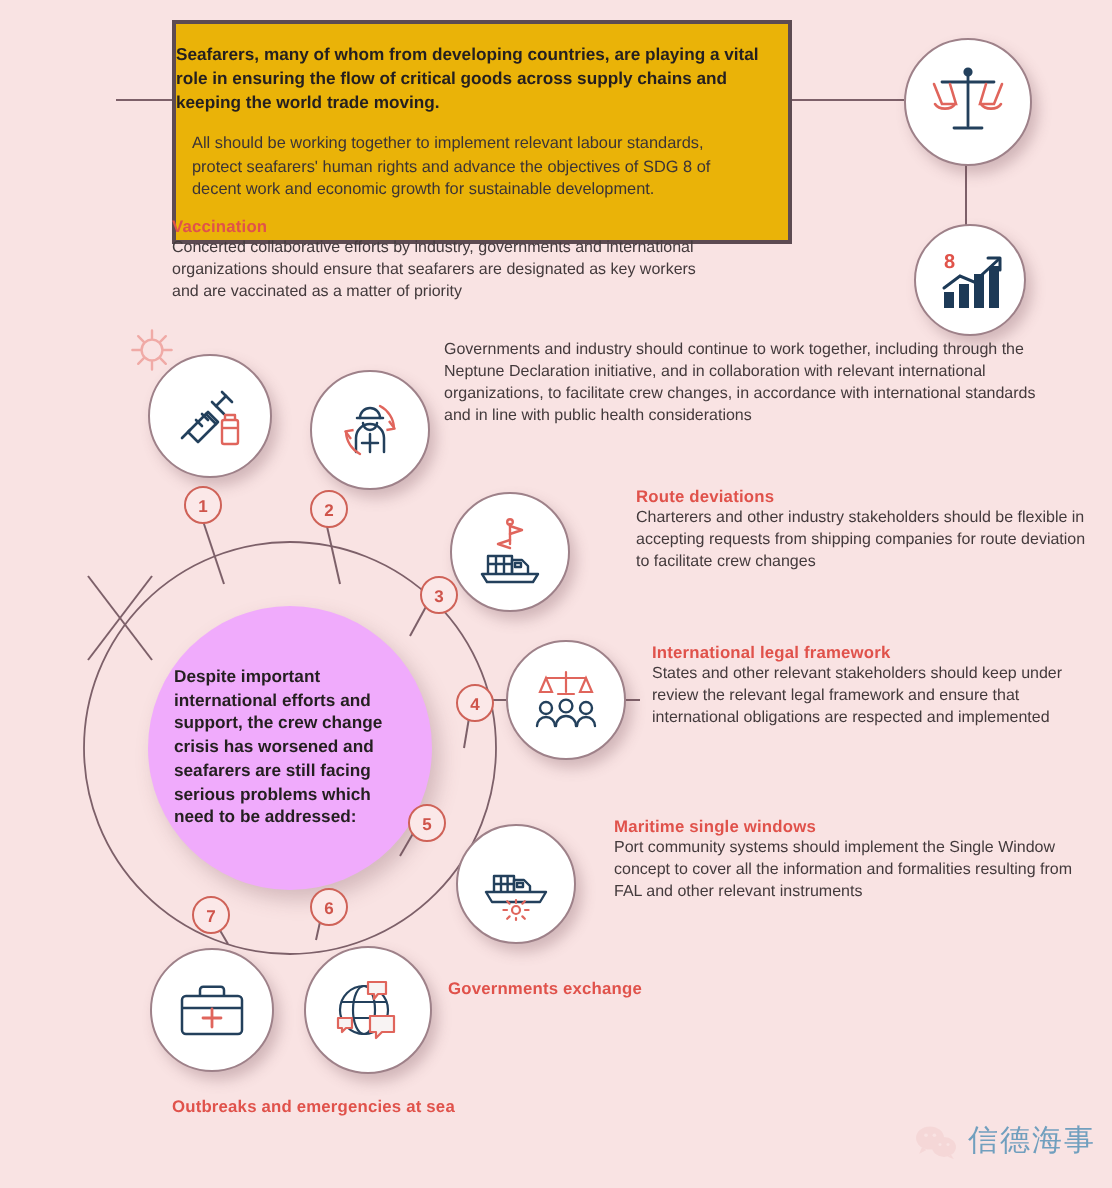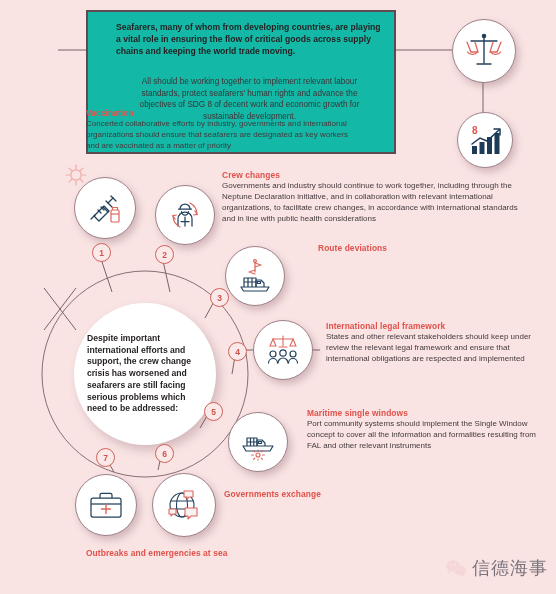--- a/index.html
+++ b/index.html
@@ -12,29 +12,29 @@
   }
   .stage{position:absolute;inset:0;}
 
   
   .lines{position:absolute;left:0;top:0;width:556px;height:594px;pointer-events:none;}
 
   
   .header-box{
     position:absolute;left:86px;top:10px;width:310px;
     border:2px solid #5d4b52;
-    background:#14b8a6;
-    padding:9px 11px 11px 28px;
+    background:#eab308;
+    padding:9px 11px 11px 0;
     box-sizing:border-box;
   }
   .header-box .lead{
     font-size:8.6px;line-height:1.42;font-weight:bold;color:#241f20;margin:0 0 6px 0;
   }
   .header-box .sub{
-    font-size:8.2px;line-height:1.45;color:#3c3436;margin:18px;text-align:center;
+    font-size:8.2px;line-height:1.45;color:#3c3436;margin:8px;
   }
 
   
   .topic{position:absolute;}
   .topic h3{
     margin:0 0 1px 0;
     font-size:8.4px;font-weight:bold;color:#e0524b;letter-spacing:.1px;
   }
   .topic p{
     margin:0;font-size:8px;line-height:1.37;color:#433a3c;
@@ -55,40 +55,40 @@
     position:absolute;width:17px;height:17px;border-radius:50%;
     background:#fbe8e8;border:1px solid #cf6258;
     color:#cf544b;font-size:8.5px;font-weight:bold;
     display:flex;align-items:center;justify-content:center;
     font-family:"Liberation Sans",sans-serif;
   }
 
   
   .center-circle{
     position:absolute;left:74px;top:303px;width:142px;height:142px;
-    border-radius:50%;background:#ffffff;
+    border-radius:50%;background:#f0abfc;
     box-shadow:4px 5px 10px rgba(120,80,90,.28);
     display:flex;align-items:center;justify-content:center;
   }
   .center-circle p{
     margin:0;width:116px;
     font-size:8.6px;line-height:1.36;font-weight:bold;color:#241f20;
     text-align:left;
   }
 
   
   .virus{position:absolute;left:63px;top:162px;}
 
   
   .watermark{
     position:absolute;right:8px;bottom:14px;
     display:flex;align-items:center;gap:5px;opacity:.55;
   }
   .watermark .wm-text{
-    font-size:18px;color:#0f172a;letter-spacing:1px;
+    font-size:15px;color:#0369a1;letter-spacing:1px;
     font-family:"DejaVu Sans",sans-serif;
   }
 </style>
 </head>
 <body>
 
 <div class="stage">
 
   <svg class="lines" viewBox="0 0 556 594">
     <g fill="none" stroke="#7d6069" stroke-width="1">
@@ -181,21 +181,20 @@
       </g>
       <g fill="none" stroke="#e0655c" stroke-width="1.2" stroke-linejoin="round">
         <rect x="25" y="21" width="8" height="12" rx="1"></rect>
         <path d="M26.5 21 V18.5 H31.5 V21"></path>
         <path d="M25 25 H33"></path>
       </g>
     </svg>
   </div>
 
   <div class="topic" style="left:222px;top:170px;width:300px;">
-    <h3>Crew changes</h3>
     <p>Governments and industry should continue to work together, including through the Neptune Declaration initiative, and in collaboration with relevant international organizations, to facilitate crew changes, in accordance with international standards and in line with public health considerations</p>
   </div>
 
   <div class="bubble" style="left:155px;top:185px;width:58px;height:58px;">
     <svg width="38" height="38" viewBox="0 0 38 38">
       <g fill="none" stroke="#23405c" stroke-width="1.25" stroke-linecap="round" stroke-linejoin="round">
         <path d="M14 13 a5 5 0 0 1 10 0"></path>
         <path d="M12.5 13 H25.5"></path>
         <path d="M15.5 15.5 a3.5 3.5 0 0 0 7 0"></path>
         <path d="M12 30 v-7 a7 7 0 0 1 14 0 v7"></path>
@@ -206,20 +205,21 @@
         <path d="M31 18 a13 13 0 0 0 -7 -11"></path>
         <path d="M7 20 a13 13 0 0 0 7 11"></path>
       </g>
       <path d="M28.5 14.5 L31.3 18.3 L27.2 19" fill="none" stroke="#e0655c" stroke-width="1.2" stroke-linejoin="round"></path>
       <path d="M9.5 23.5 L6.7 19.7 L10.8 19" fill="none" stroke="#e0655c" stroke-width="1.2" stroke-linejoin="round"></path>
     </svg>
   </div>
 
   <div class="topic" style="left:318px;top:243px;width:232px;">
     <h3>Route deviations</h3>
+    <p>Charterers and other industry stakeholders should be flexible in accepting requests from shipping companies for route deviation to facilitate crew changes</p>
   </div>
 
   <div class="bubble" style="left:225px;top:246px;width:58px;height:58px;">
     <svg width="40" height="40" viewBox="0 0 40 40">
       <g fill="none" stroke="#e0655c" stroke-width="1.2" stroke-linecap="round" stroke-linejoin="round">
         <path d="M20 6 v10"></path>
         <path d="M20 7 L26 9 L20 11"></path>
         <path d="M20 14 L14 16 L20 18"></path>
         <circle cx="20" cy="5" r="1.4"></circle>
       </g>

